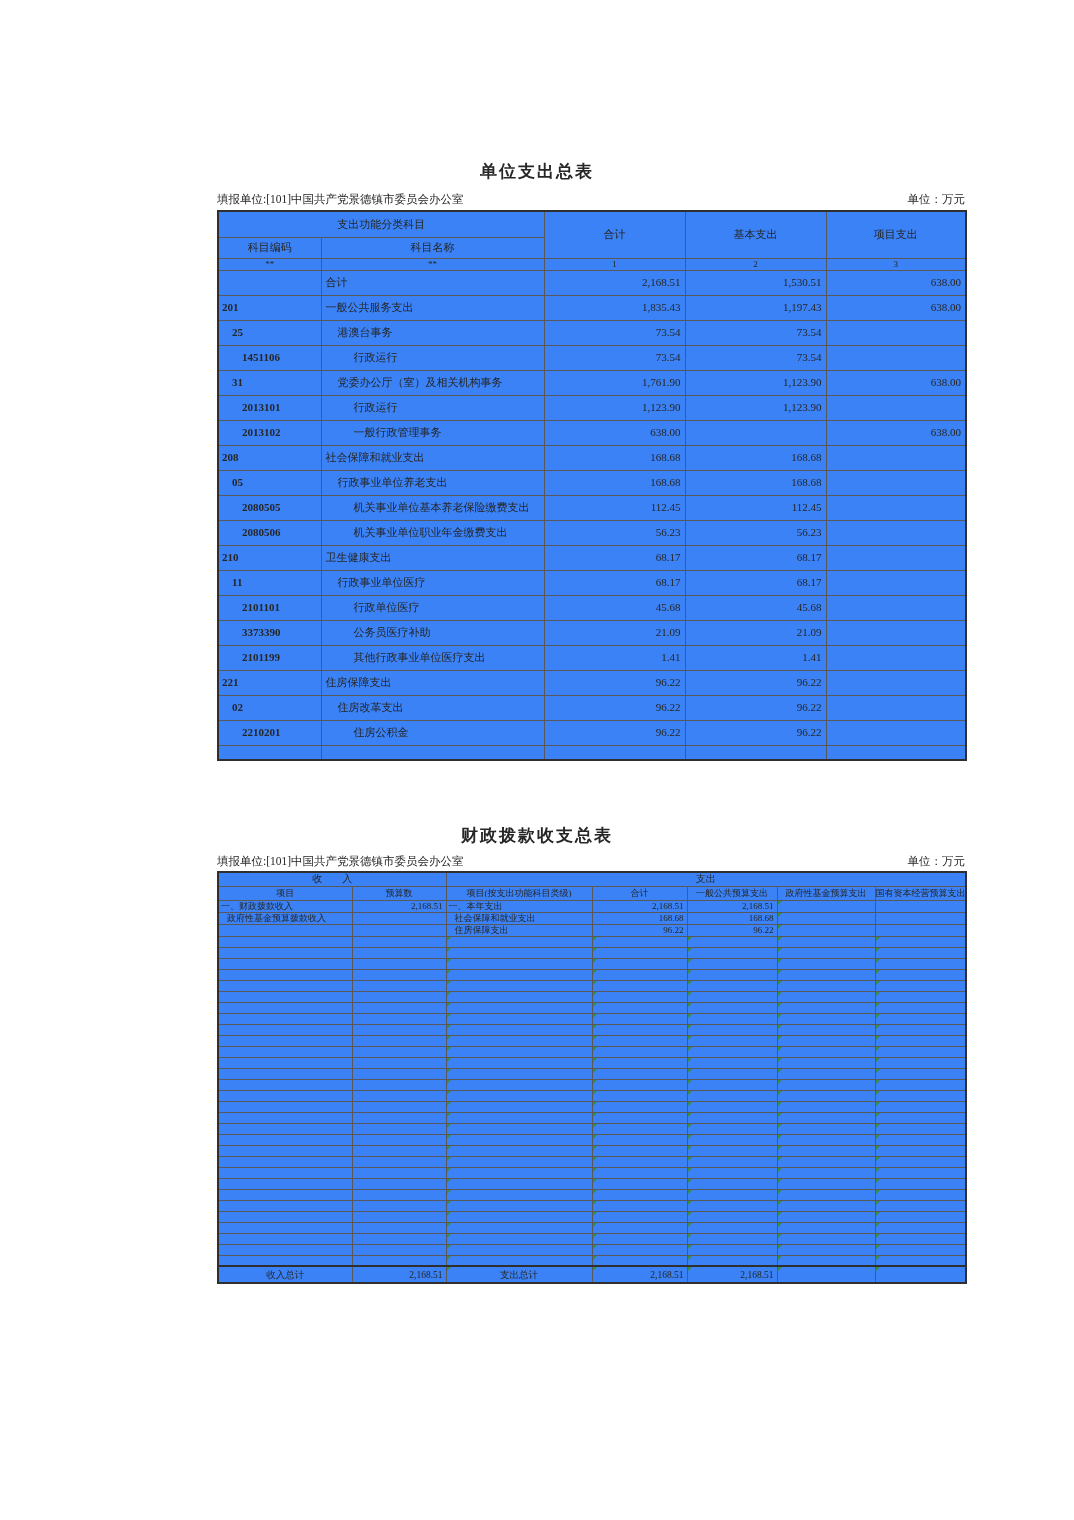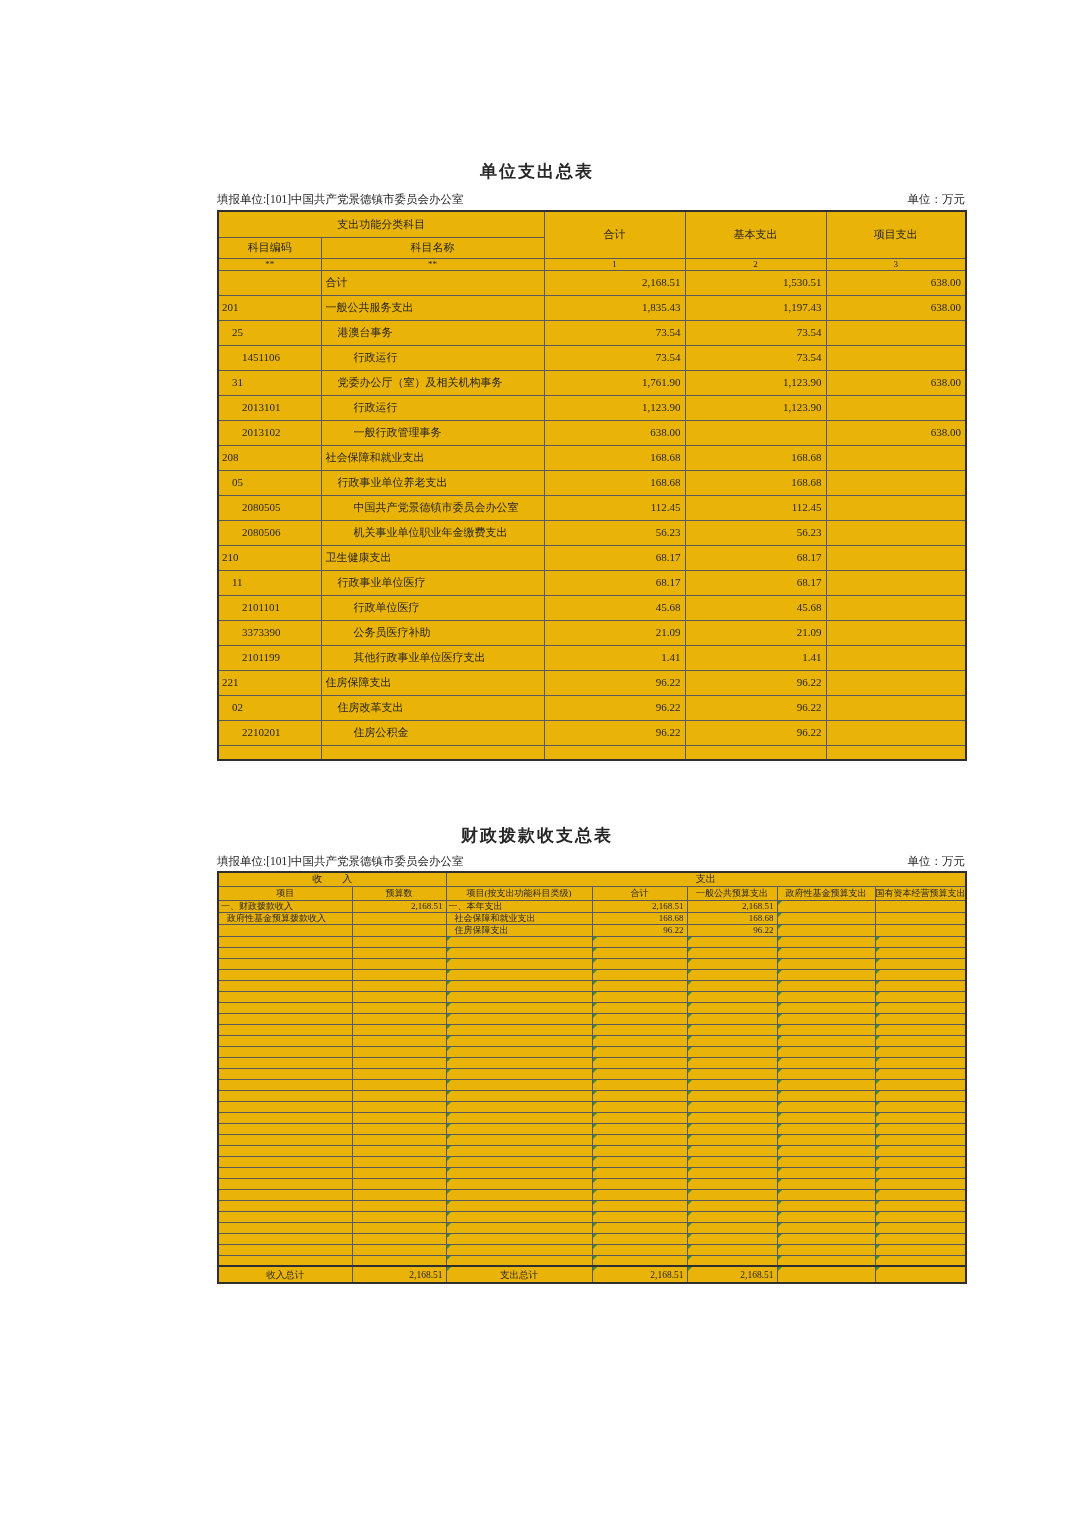--- a/index.html
+++ b/index.html
@@ -18,39 +18,39 @@
   #title2 { top:808px; }
   .meta {
     position:absolute; left:163px; width:748px;
     display:flex; justify-content:space-between; align-items:flex-end;
     font-size:11.5px; line-height:14px;
   }
   #meta1 { top:176px; }
   #meta2 { top:838px; }
   table {
     position:absolute; left:163px; width:748px;
-    border-collapse:collapse; table-layout:fixed; background:#eab308;
+    border-collapse:collapse; table-layout:fixed; background:#3b82f6;
     border:2px solid var(--line-strong,#2f2f2f);
   }
   #table1 { top:194px; }
   #table2 { top:855px; }
   td, th {
     border:1px solid var(--line,#595959);
     font-weight:normal; overflow:hidden; white-space:nowrap;
     vertical-align:middle; padding:0 2px;
   }
   
   #table1 td, #table1 th { font-size:11px; line-height:13px; text-align:center; }
   #table1 tr.hA { height:26px; }
   #table1 tr.hB { height:21px; }
   #table1 tr.hC { height:12px; }
   #table1 tr.hC td { font-size:9px; line-height:10px; }
   #table1 tbody tr { height:25px; }
   #table1 tbody tr.empty { height:15px; }
-  #table1 td.code { text-align:left; }
+  #table1 td.code { text-align:left;font-weight:bold; }
   #table1 td.name { text-align:left; }
   #table1 td.num  { text-align:right; padding-right:4px; }
   #table1 td.code.ind0 { padding-left:3px; }
   #table1 td.code.ind1 { padding-left:13px; }
   #table1 td.code.ind2 { padding-left:23px; }
   #table1 td.name.ind0 { padding-left:4px; }
   #table1 td.name.ind1 { padding-left:16px; }
   #table1 td.name.ind2 { padding-left:32px; }
   
   #table2 td, #table2 th { font-size:9px; line-height:10px; text-align:center; }
@@ -173,21 +173,21 @@
         </tr>
         <tr>
           <td class="code ind1">05</td>
           <td class="name ind1">行政事业单位养老支出</td>
           <td class="num">168.68</td>
           <td class="num">168.68</td>
           <td class="num"></td>
         </tr>
         <tr>
           <td class="code ind2">2080505</td>
-          <td class="name ind2">中国共产党景德镇市委员会办公室</td>
+          <td class="name ind2">机关事业单位基本养老保险缴费支出</td>
           <td class="num">112.45</td>
           <td class="num">112.45</td>
           <td class="num"></td>
         </tr>
         <tr>
           <td class="code ind2">2080506</td>
           <td class="name ind2">机关事业单位职业年金缴费支出</td>
           <td class="num">56.23</td>
           <td class="num">56.23</td>
           <td class="num"></td>

